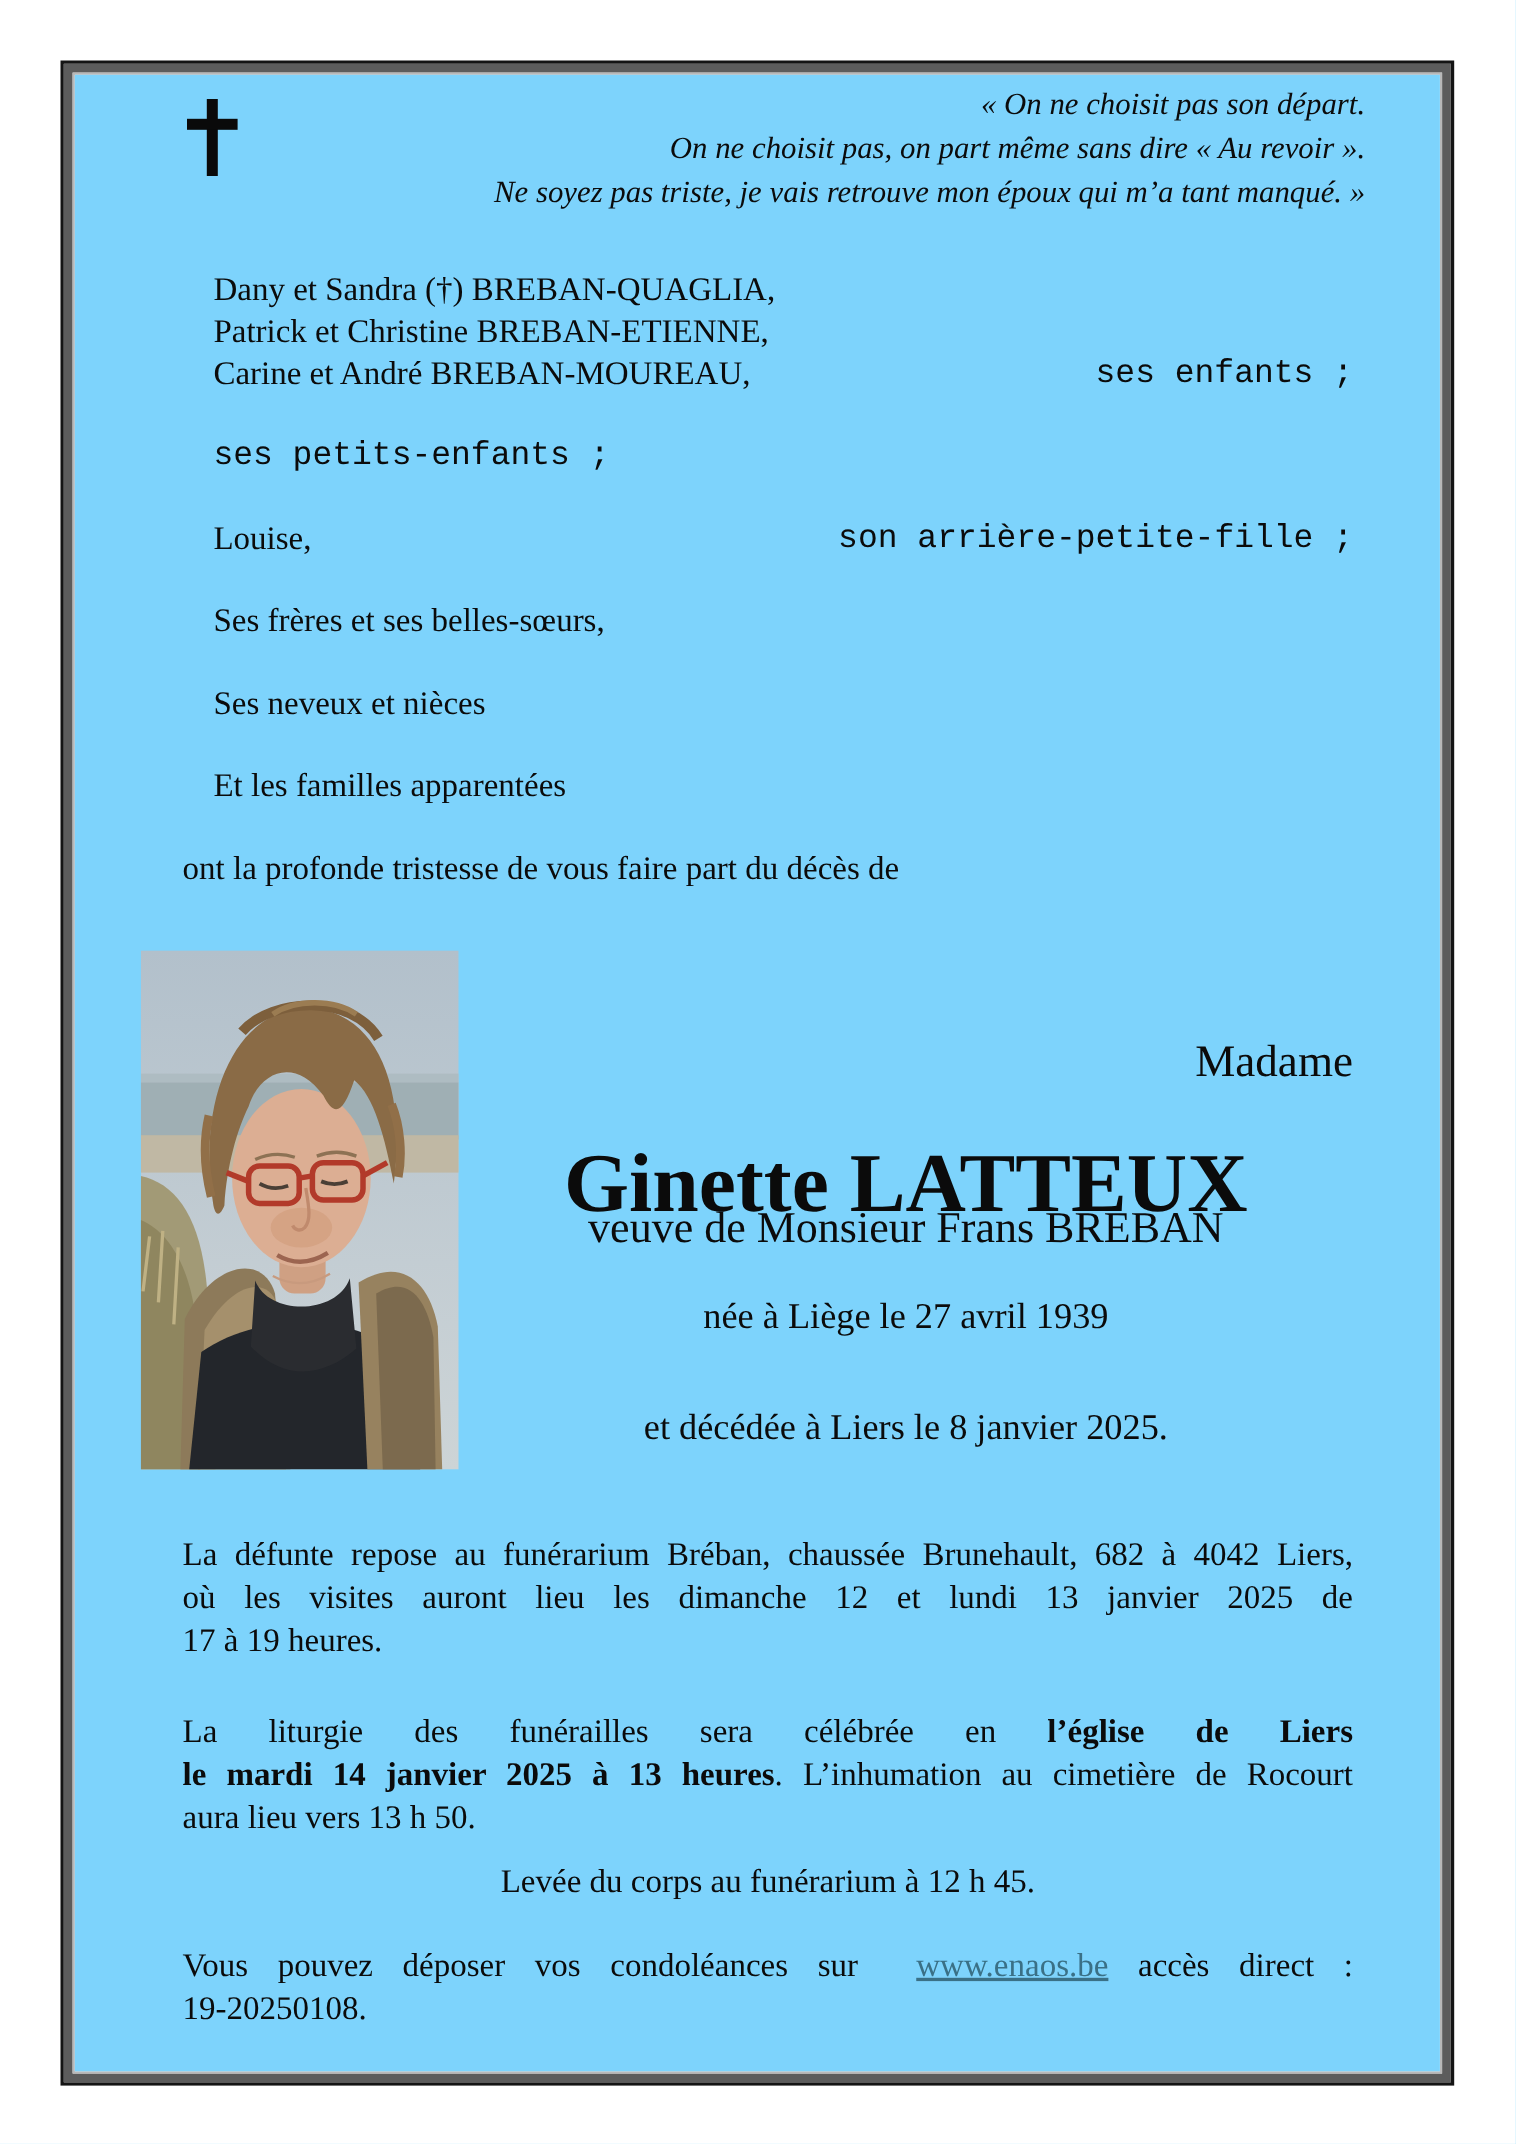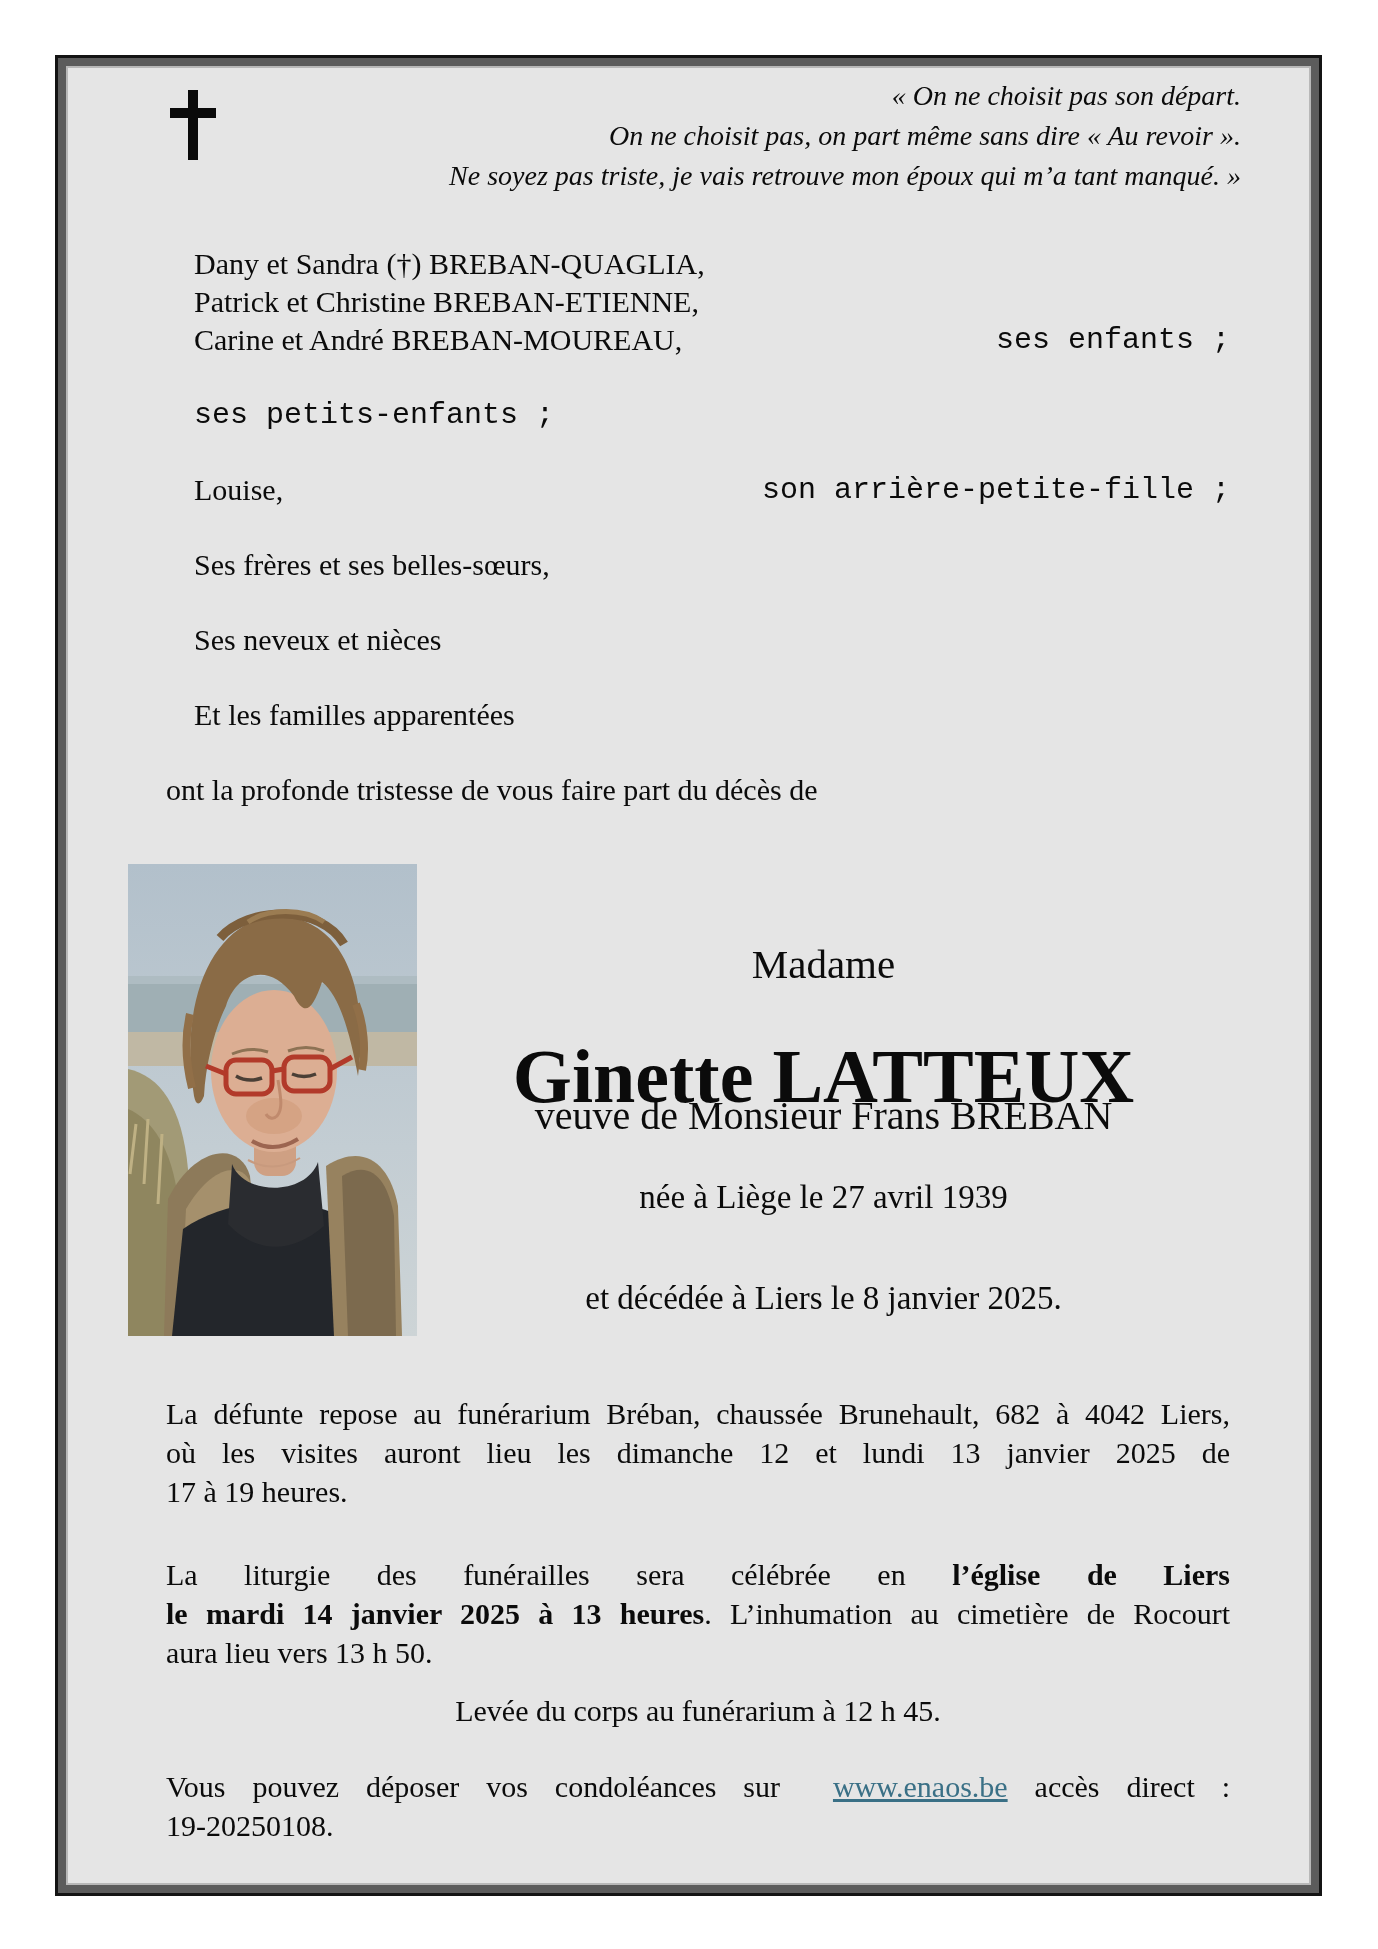--- a/index.html
+++ b/index.html
@@ -22,21 +22,21 @@
     box-sizing: border-box;
   }
   .frame-light {
     width: 100%; height: 100%;
     border: 2px solid #b8b8b8;
     box-sizing: border-box;
   }
   .content {
     position: relative;
     width: 100%; height: 100%;
-    background: #e5e5e5;
+    background: #7dd3fc;
     overflow: hidden;
   }
   
   .cross { position: absolute; left: 102px; top: 22px; width: 46px; height: 70px; }
   .cross .v { position: absolute; left: 18px; top: 0; width: 10px; height: 70px; background: #0a0a0a; }
   .cross .h { position: absolute; left: 0; top: 18px; width: 46px; height: 10px; background: #0a0a0a; }
   
   .quote {
     position: absolute; top: 8px; right: 68px;
     text-align: right;
@@ -52,21 +52,21 @@
   .group { display: flex; justify-content: space-between; align-items: flex-end; margin-bottom: 37px; margin-left: 28px; }
   .group .relation { white-space: nowrap; font-family: Liberation Mono, monospace; }
   .announce { margin-top: 0; }
   
   .photo {
     position: absolute; left: 60px; top: 796px;
     width: 289px; height: 472px;
   }
   
   .tcol { position: absolute; left: 349px; width: 813px; text-align: center; line-height: 1; }
-  .t-madame { top: 876px; font-size: 41px; }
+  .t-madame { top: 876px; font-size: 41px; text-align: right; }
   .t-name   { top: 970px; font-size: 76px; font-weight: bold; }
   .t-veuve  { top: 1028px; font-size: 40px; }
   .t-born   { top: 1113px; font-size: 33px; }
   .t-died   { top: 1214px; font-size: 33px; }
   
   .para {
     position: absolute; left: 98px; width: 1064px;
     font-size: 30px; line-height: 39px;
   }
   .p-repose { top: 1326px; }

